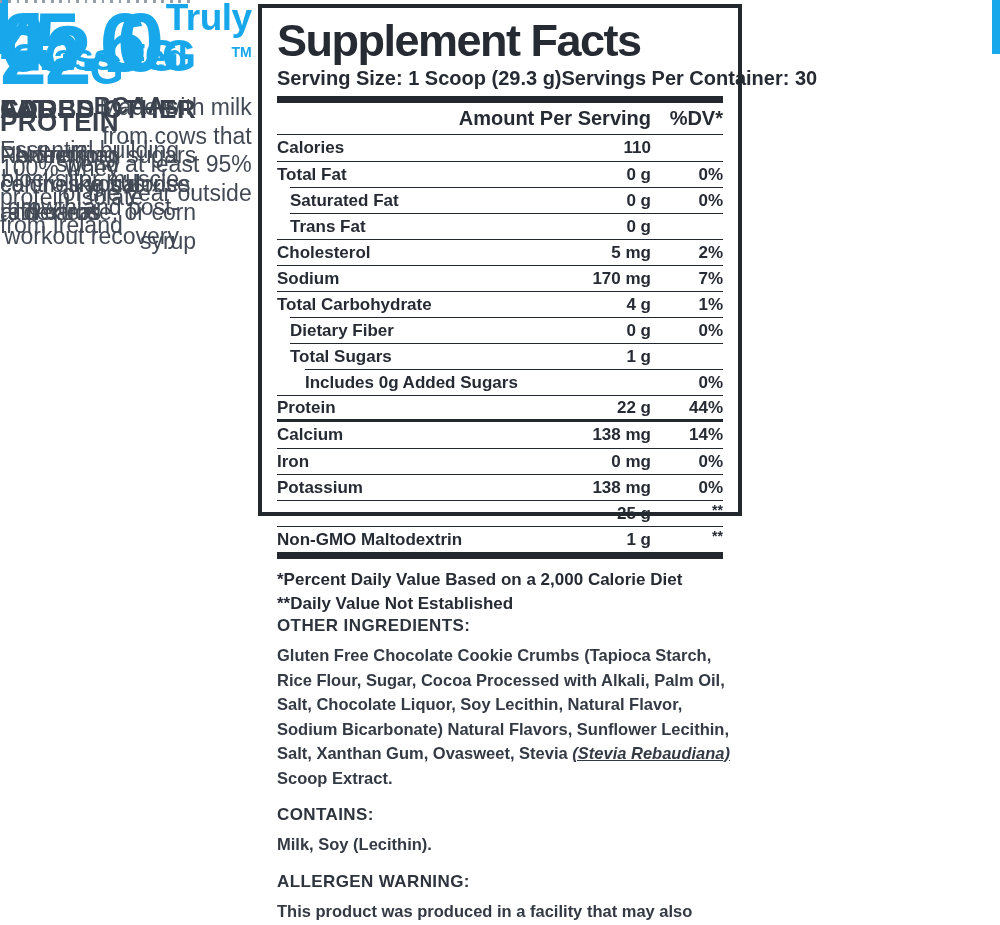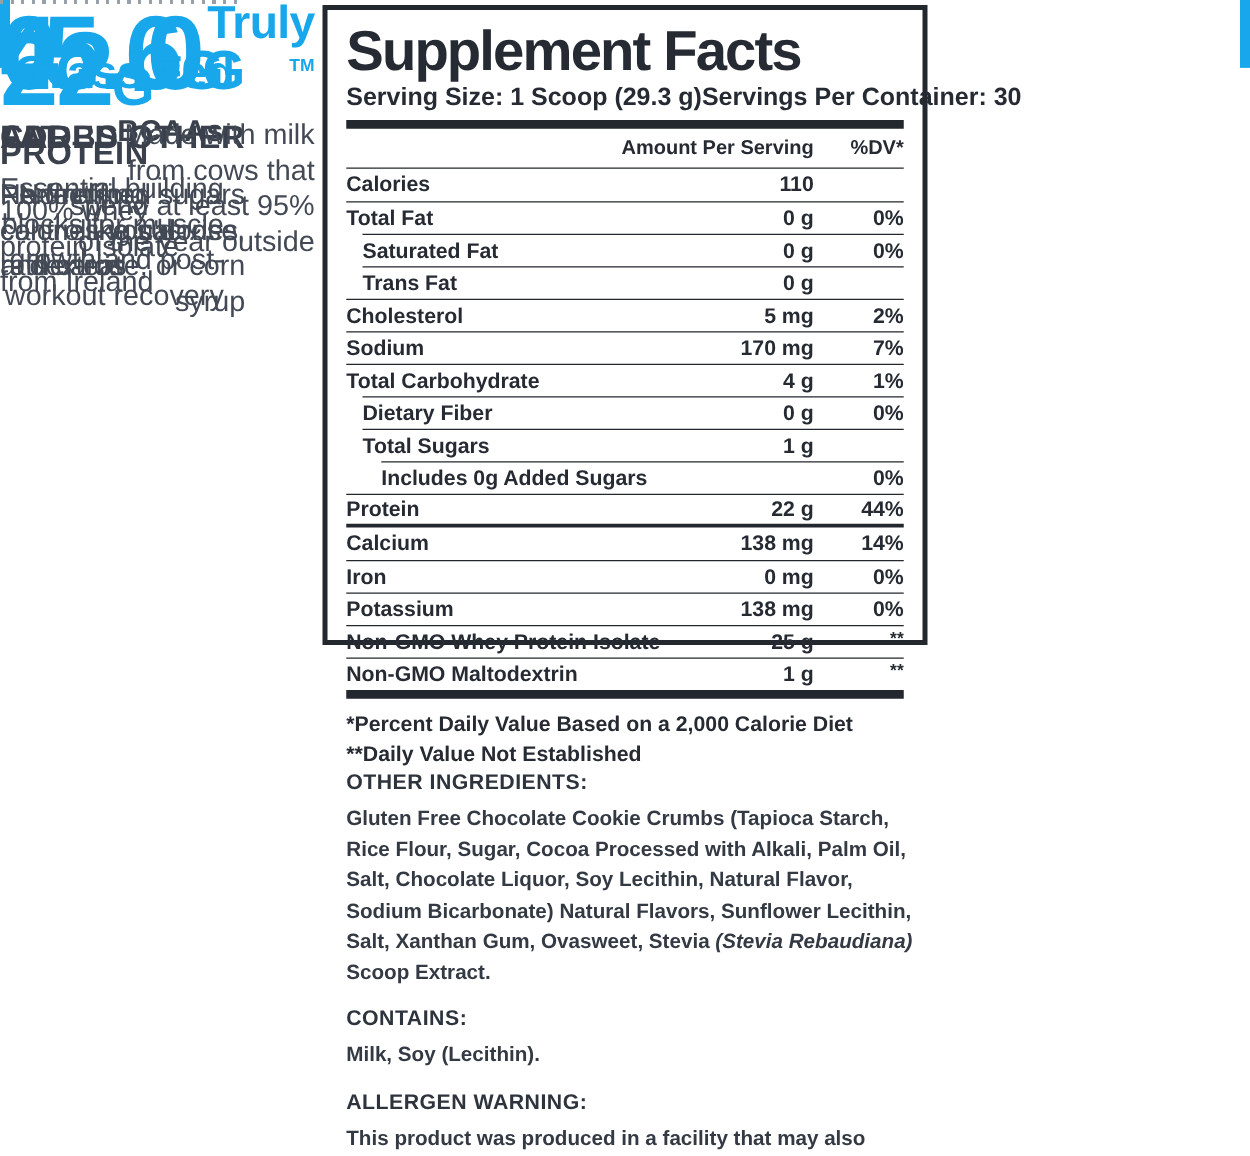--- a/index.html
+++ b/index.html
@@ -50,21 +50,21 @@
   #stat-grass .stat-text { margin-top:18px; }
 
   
   .panel {
     position:absolute; left:258px; top:4px; width:484px; height:512px;
     border:4px solid #23272e; background:#fff; padding:8px 15px 0 15px; color:#262b33;
   }
   .panel-title { font-size:45px; font-weight:bold; letter-spacing:-1.5px; line-height:1.0; margin:2px 0 4px 0; white-space:nowrap; }
   .serving-row { display:flex; justify-content:space-between; font-size:20px; font-weight:bold; padding-bottom:6px; white-space:nowrap; }
   .thickbar { height:7px; background:#23272e; }
-  .colhead { display:flex; align-items:center; height:32px; font-size:16px; font-weight:bold; border-bottom:1px solid #23272e; }
+  .colhead { display:flex; align-items:center; height:32px; font-size:20px; font-weight:bold; border-bottom:1px solid #23272e; }
   .colhead .amount-head { margin-left:auto; }
   .colhead .dv-head { width:72px; text-align:right; }
 
   .frow { display:flex; align-items:center; height:26px; font-size:17px; font-weight:bold; border-top:1px solid #23272e; }
   .frow:first-child { border-top:none; }
   .frow.indent-1 { margin-left:13px; }
   .frow.indent-2 { margin-left:28px; }
   .frow .flabel { white-space:nowrap; }
   .frow .famount { margin-left:auto; white-space:nowrap; }
   .frow .fdv { width:72px; text-align:right; white-space:nowrap; }
@@ -73,21 +73,21 @@
   .frow.after-strong { border-top:none; }
   .fdv.sup { font-size:14px; position:relative; top:-4px; }
 
   .footnotes { margin-top:9px; font-size:17px; font-weight:bold; line-height:24px; }
 
   
   .info { position:absolute; left:277px; top:616px; width:466px; color:#2e343d; }
   .info-heading { font-size:17px; font-weight:bold; letter-spacing:.4px; margin-bottom:7px; }
   .info-text { font-size:16.5px; font-weight:600; line-height:24.5px; color:#343a44; }
   .info-gap { margin-top:15px; }
-  .ital { font-style:italic; }
+  .ital { font-style:italic;text-decoration:underline; }
 </style>
 </head>
 <body>
 
 <div class="canvas">
 
   <div class="accent-bar" id="bar-l1"></div>
   <div class="accent-bar" id="bar-l2"></div>
   <div class="accent-bar" id="bar-l3"></div>
   <div class="accent-bar" id="bar-r1"></div>
@@ -226,21 +226,20 @@
           <span class="flabel">Iron</span>
           <span class="famount">0 mg</span>
           <span class="fdv">0%</span>
         </div>
       <div class="frow">
           <span class="flabel">Potassium</span>
           <span class="famount">138 mg</span>
           <span class="fdv">0%</span>
         </div>
       <div class="frow">
-          <span class="flabel">Non-GMO Whey Protein Isolate</span>
           <span class="famount">25 g</span>
           <span class="fdv sup">**</span>
         </div>
       <div class="frow">
           <span class="flabel">Non-GMO Maltodextrin</span>
           <span class="famount">1 g</span>
           <span class="fdv sup">**</span>
         </div>
     </div>
 

